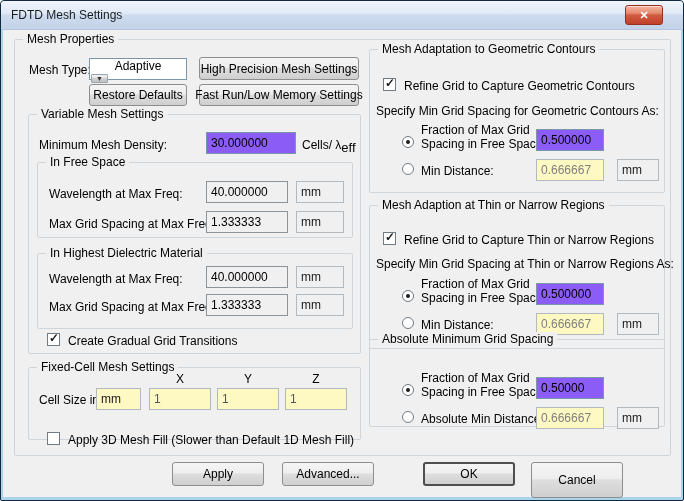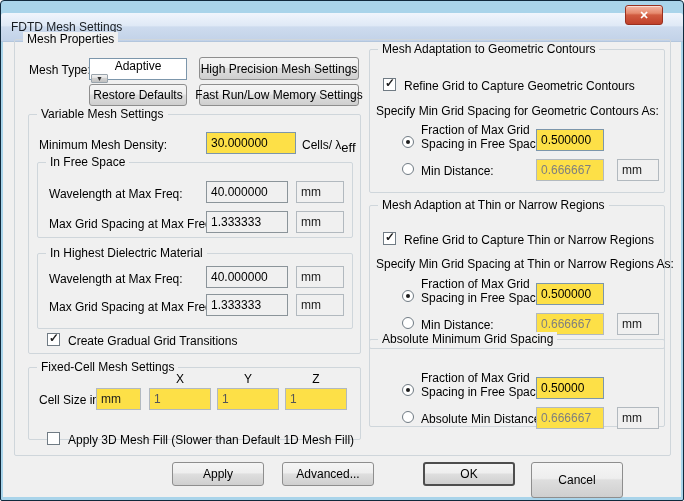--- a/index.html
+++ b/index.html
@@ -11,21 +11,21 @@
     background:#fff;
   }
   .window {
     position:relative; width:684px; height:501px;
     background:#a9d4ea;
     border:1px solid #10293c;
     border-radius:4px 4px 2px 2px;
     overflow:hidden;
   }
   .titlebar {
-    position:absolute; left:0; top:12px; right:0; height:29px;
+    position:absolute; left:0; top:0; right:0; height:29px;
     background:linear-gradient(#f0f5fc, #dfe9f6 45%, #cddbee 50%, #c2d2e8);
     border-bottom:1px solid #b3c6dd;
     border-radius:3px 3px 0 0;
     padding-left:44px;
   }
   .title-text {
     position:absolute; left:10px; top:7px;
     color:#171c21; white-space:nowrap;
   }
   .close-btn {
@@ -47,26 +47,26 @@
     border-radius:2px;
   }
   .glabel {
     position:absolute; top:-8px; left:8px;
     background:#f0f0f0; padding:0 4px;
     white-space:nowrap;
   }
   .lbl { position:absolute; white-space:nowrap; }
   .tb {
     position:absolute;
-    background:#fde047; border:1px solid #7c96ab;
+    background:#8b5cf6; border:1px solid #7c96ab;
     padding:0 4px; display:flex; align-items:center;
     white-space:nowrap; overflow:hidden;
   }
   .tb.ro { background:#f0f0f0; border:1px solid #8b949a; color:#000; }
-  .tb.dis { background:#fde047; border:1px solid #b2b9bf; color:#7f7f7f; }
+  .tb.dis { background:#fef9c3; border:1px solid #b2b9bf; color:#7f7f7f; }
   .tb.unit { background:#f0f0f0; border:1px solid #b2b9bf; color:#1a1a1a; }
   .btn {
     position:absolute;
     background:linear-gradient(#f5f5f5, #eeeeee 45%, #dedede 50%, #cfcfcf);
     border:1px solid #8e8e8e; border-radius:3px;
     display:flex; align-items:center; justify-content:center;
     white-space:nowrap; cursor:pointer;
   }
   .btn.default { border:2px solid #4e4e4e; }
   .combo {

